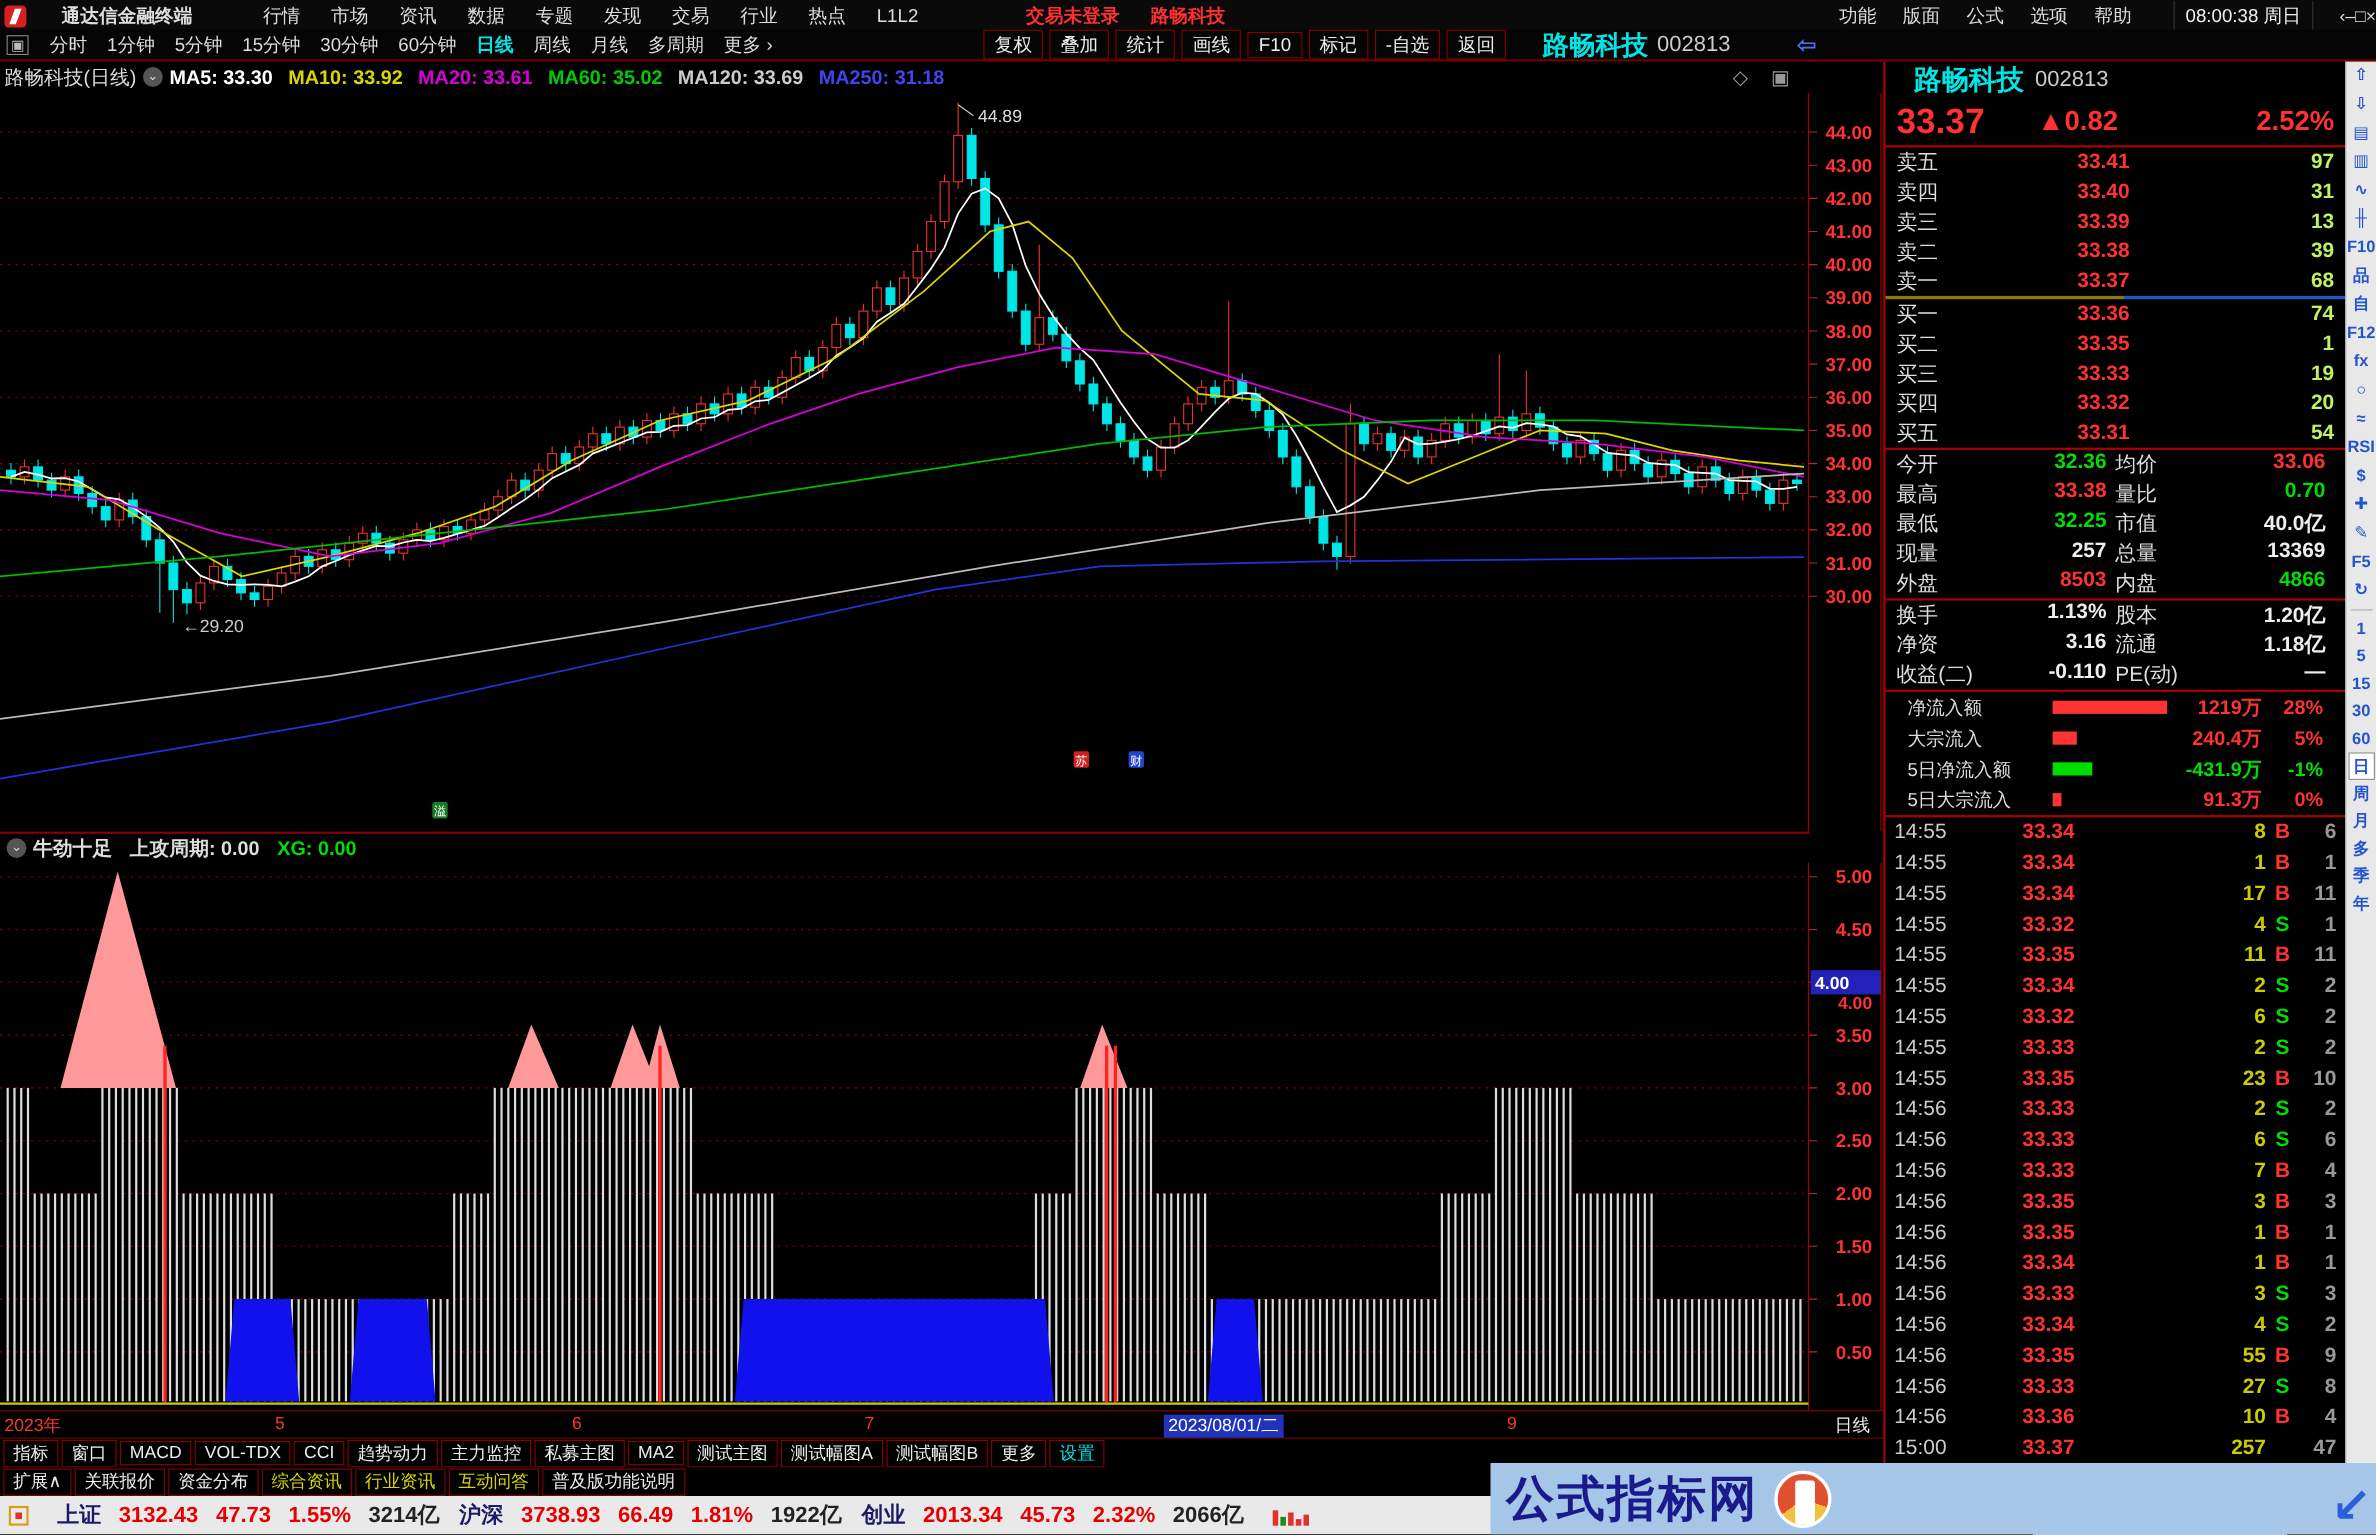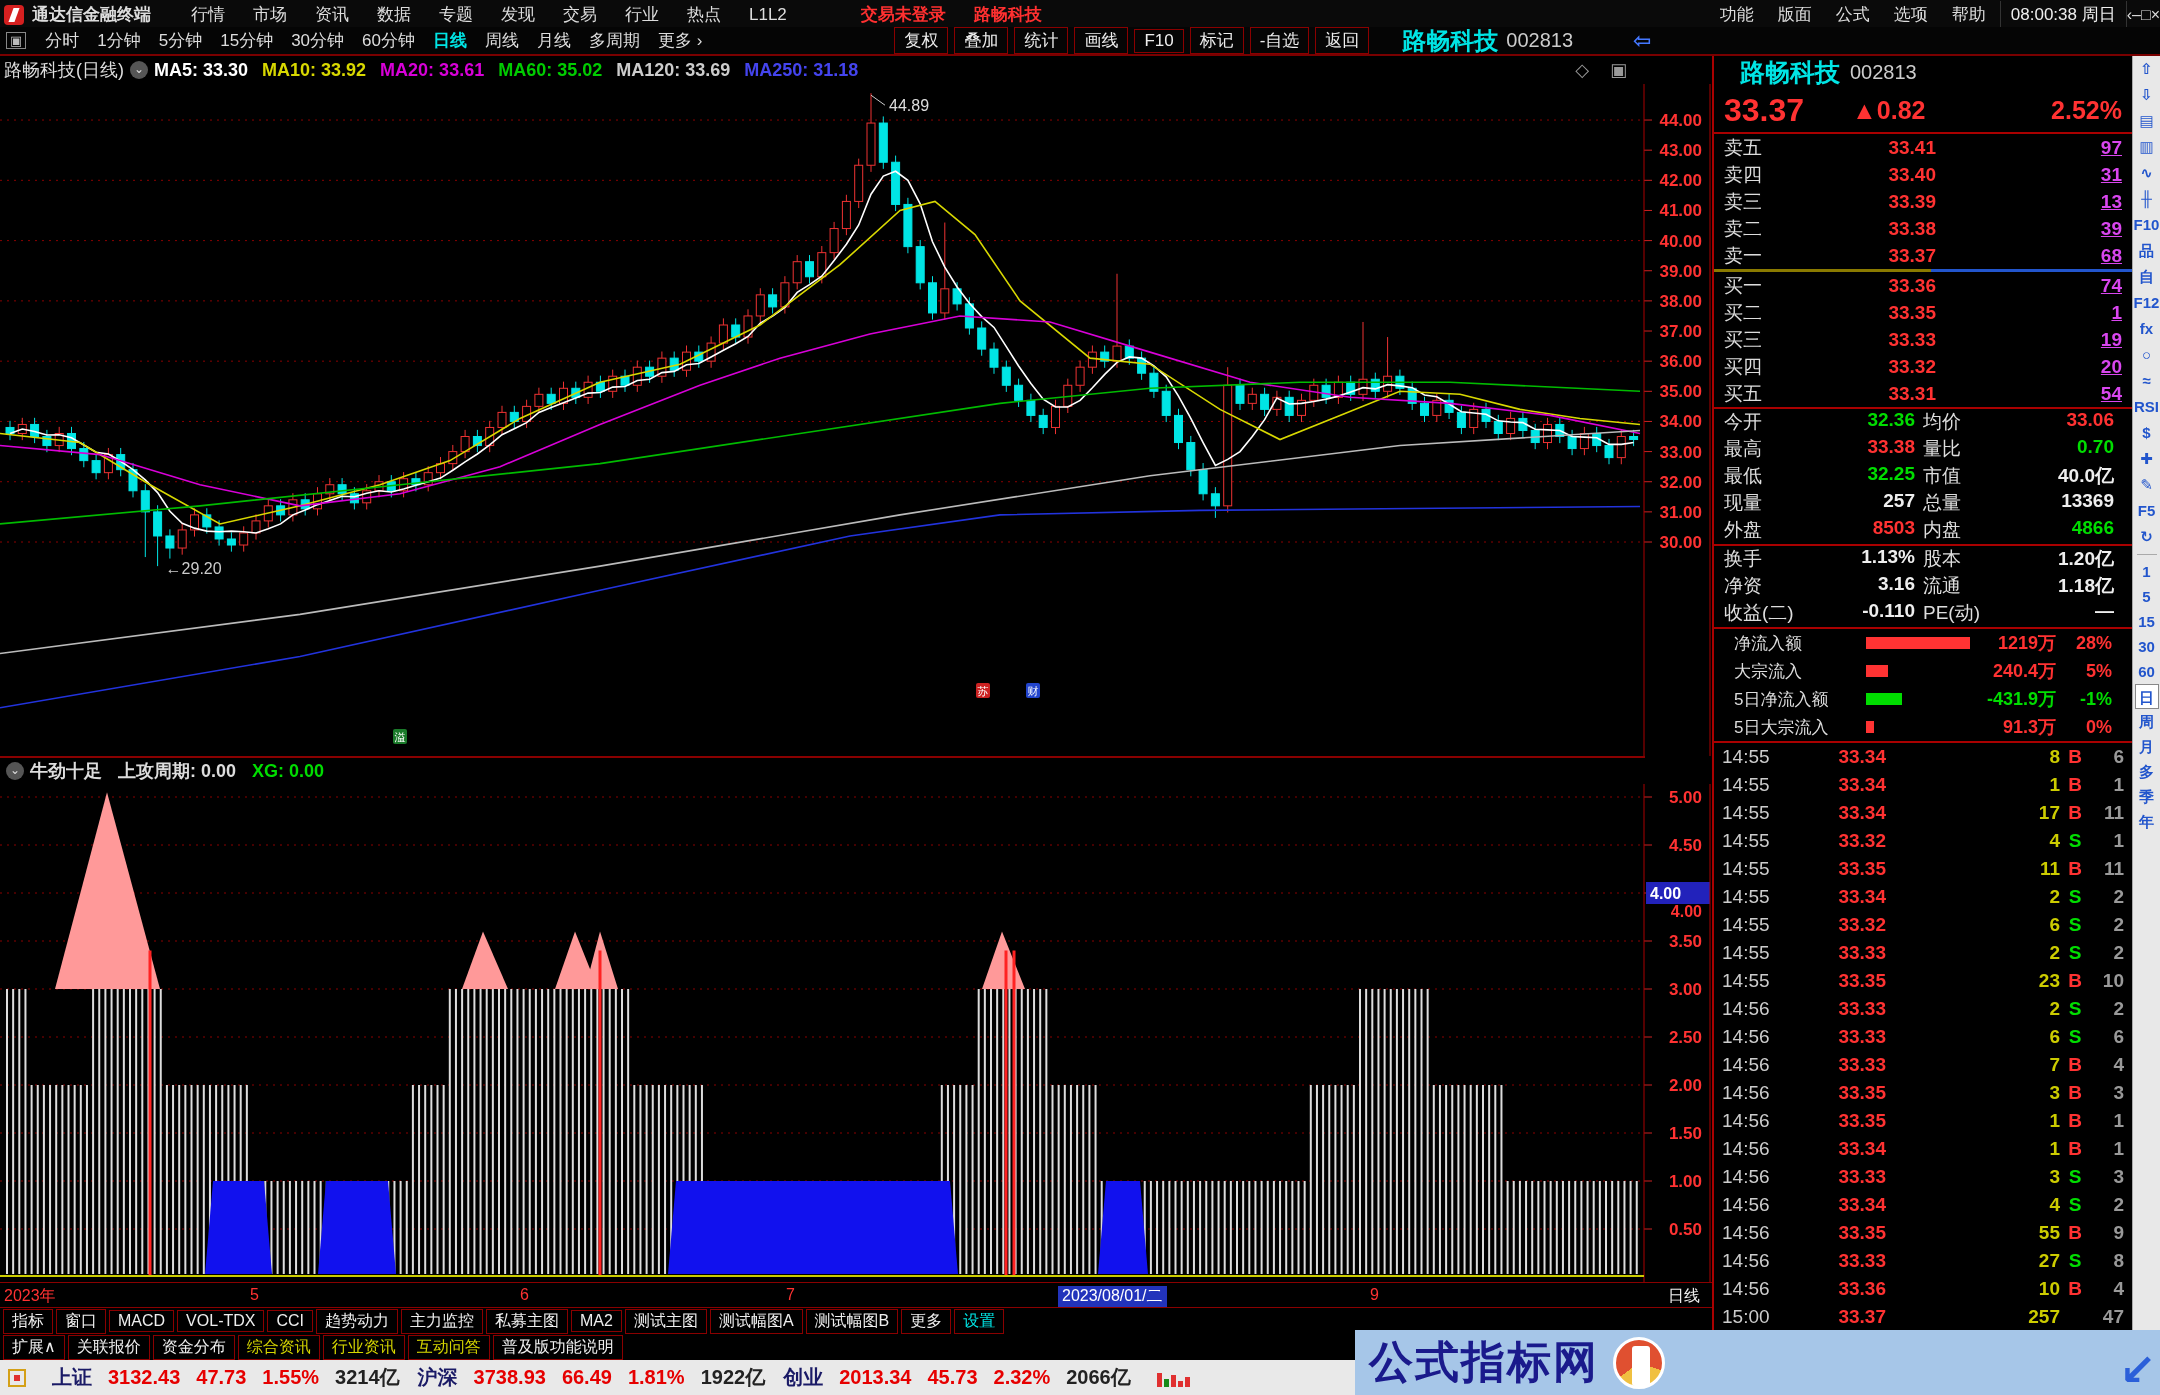--- a/index.html
+++ b/index.html
@@ -3,21 +3,21 @@
 <meta charset="utf-8">
 <style>
   * { box-sizing: border-box; margin: 0; padding: 0; }
   html,body { width:2160px; height:1395px; background:#000; overflow:hidden;
     font-family:"Liberation Sans","DejaVu Sans",sans-serif; }
   .abs { position:absolute; }
   #stage { position:relative; width:2160px; height:1395px; background:#000; }
 
   
   #titlebar { left:0; top:0; width:2160px; height:30px; background:#0a0a0a;
-    display:flex; align-items:center; color:#ddd; font-size:17px; border-bottom:1px solid #2a2a2a; }
+    display:flex; align-items:center; color:#ddd; font-size:17px; border-bottom:1px solid #2a2a2a;gap:24px; }
   #logo { width:20px; height:20px; background:#d62020; border-radius:4px; margin:0 8px 0 4px; position:relative; }
   #logo::after { content:""; position:absolute; left:7px; top:3px; width:6px; height:14px;
     background:#fff; transform:skewX(-20deg); }
   #app-title { font-weight:bold; margin-right:26px; }
   .menu-item { margin:0 14px; cursor:default; }
   #tb-alerts { color:#ff3030; font-weight:bold; margin-left:60px; display:flex; gap:28px; }
   #tb-spacer { flex:1; }
   #tb-right { display:flex; gap:24px; margin-right:14px; }
   #tb-clock { color:#eee; border-left:1px solid #333; border-right:1px solid #333; padding:2px 10px; }
   .win-btn { width:28px; text-align:center; color:#ddd; font-size:16px; }
@@ -63,21 +63,21 @@
   #q-name { color:#00e5e5; font-size:25px; font-weight:bold; }
   #q-code { color:#ccc; font-size:20px; margin-left:10px; }
   #q-pricerow { height:46px; display:flex; align-items:center; padding:0 10px;
     color:#ff3232; font-weight:bold; border-bottom:2px solid #aa0000; }
   #q-price { font-size:32px; }
   #q-change { font-size:25px; margin-left:48px; }
   #q-pct { font-size:25px; margin-left:auto;text-align:right; }
   .q-row { height:27px; display:flex; align-items:center; padding:0 10px; font-size:19px; font-weight:bold; }
   .q-row .lab { color:#ddd; width:92px; font-weight:normal; }
   .q-row .prc { color:#ff3232; width:120px; text-align:right; }
-  .q-row .vol { color:#d946ef; margin-left:auto;text-decoration:underline; }
+  .q-row .vol { color:#bef264; margin-left:auto; }
   #q-bsdivider { height:3px; background:linear-gradient(to right,#8a7a00 0 52%,#2255cc 52% 100%); }
   .q-hr { height:0; border-top:2px solid #aa0000; }
   .dual { height:27px; display:flex; padding:0 10px; font-size:19px; font-weight:bold; }
   .dual .cell { width:50%; display:flex; }
   .dual .lab { font-weight:normal; color:#ddd; }
   .dual .val { margin-left:auto; padding-right:8px; }
   .c-up { color:#ff3232; } .c-down { color:#00dd00; } .c-flat { color:#eee; }
   .flow-row { height:28px; display:flex; align-items:center; padding:0 20px; font-size:18px; font-weight:bold; }
   .flow-row .lab { width:132px; font-weight:normal; color:#ddd; font-size:17px; }
   .flow-row .bar { height:12px; }

